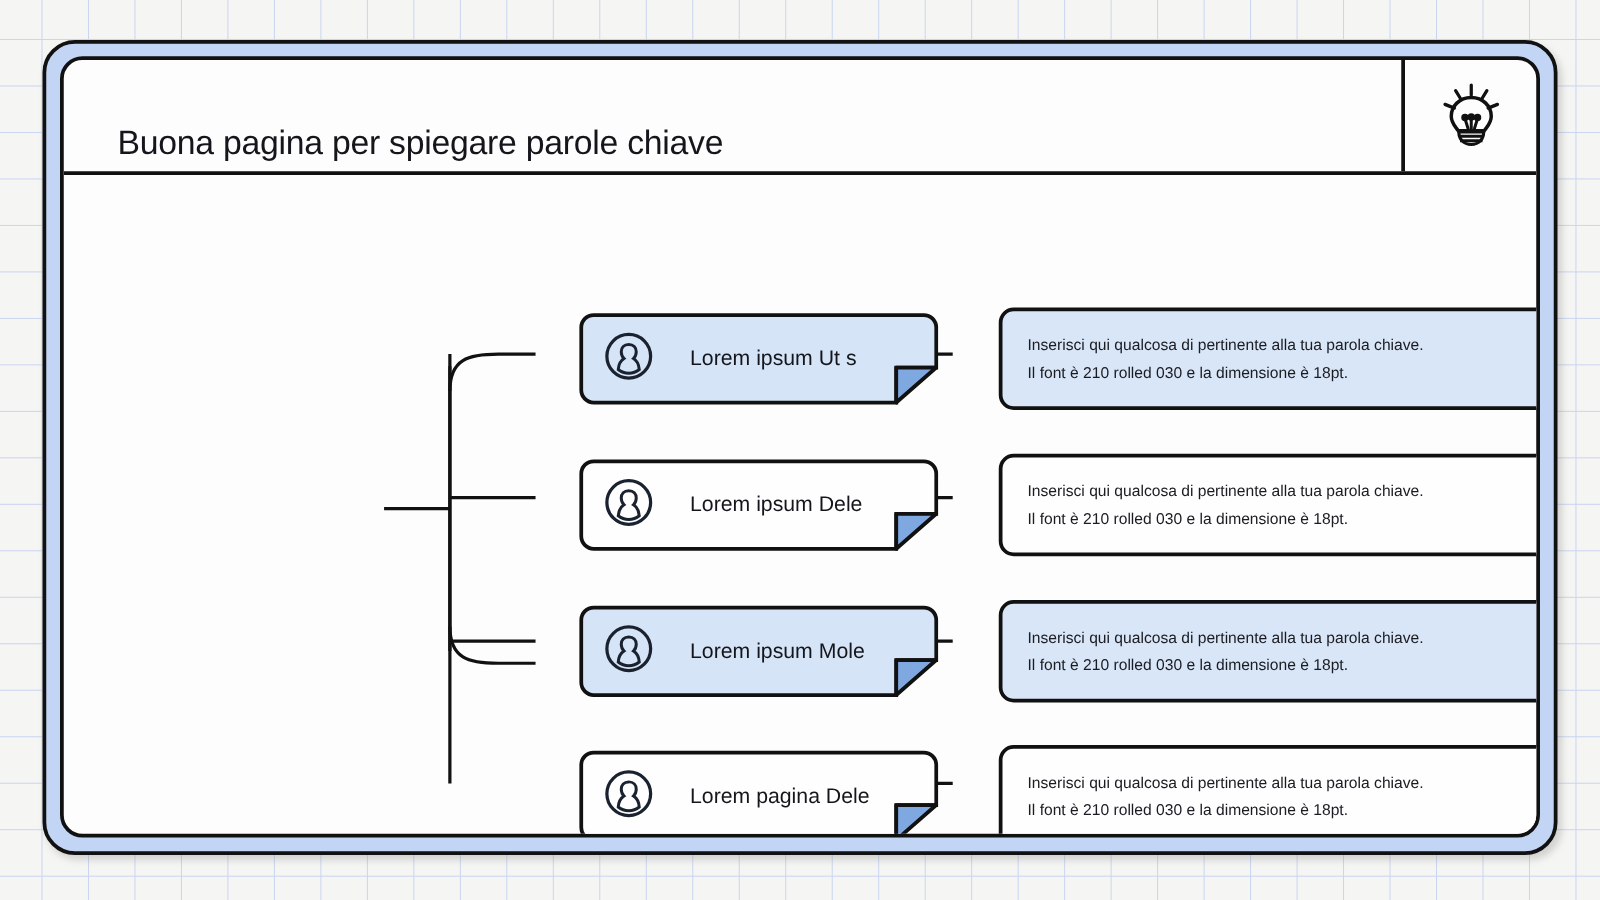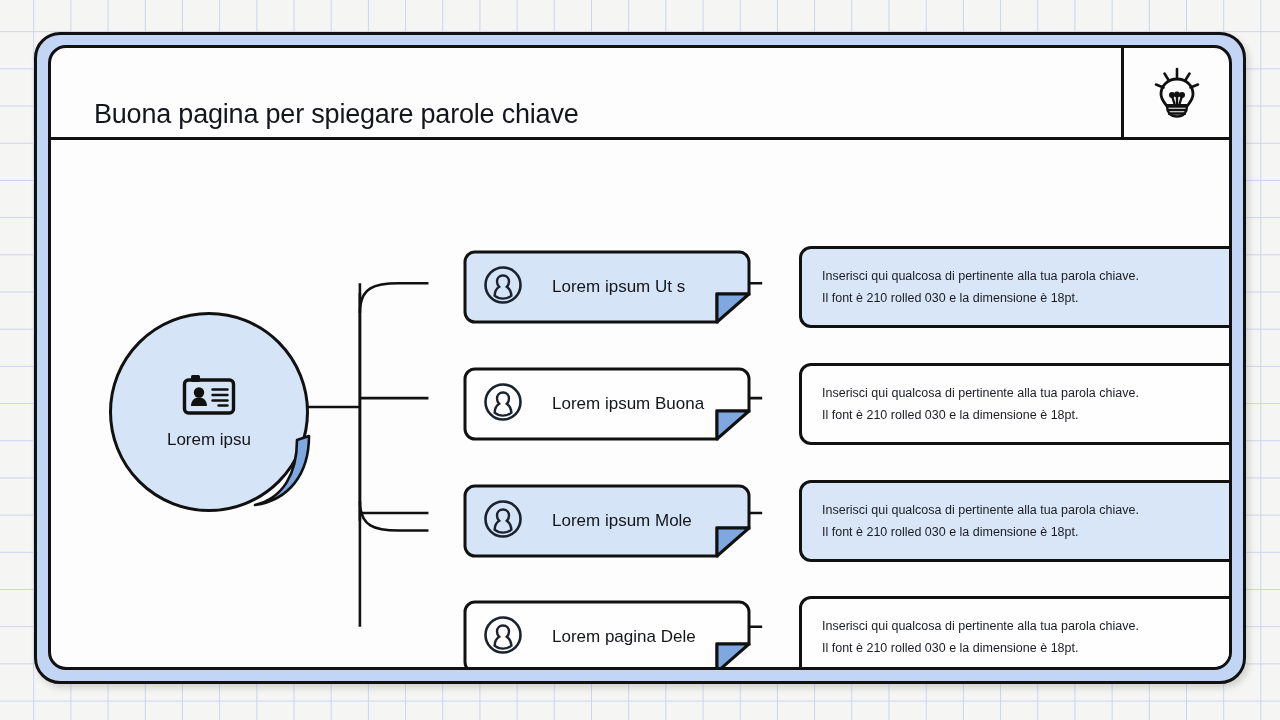--- a/index.html
+++ b/index.html
@@ -249,43 +249,20 @@
           <path d="M668 263 L716 263"></path>
           <path d="M668 380 L716 380"></path>
           <path d="M668 496 L716 496"></path>
         </g>
         <g fill="none" stroke="#111" stroke-width="2.6">
 
           <path d="M311 146 L311 496"></path>
         </g>
       </svg>
 
-      <div id="central-node">
-        <div class="node-face"></div>
-        <div class="node-content">
-          <span>
-            <svg width="54" height="42" viewBox="0 0 54 42">
-              <rect x="9" y="1" width="9" height="7" rx="1.5" fill="#111"></rect>
-              <rect x="2.5" y="6" width="49" height="33" rx="4" fill="none" stroke="#111" stroke-width="3.4"></rect>
-              <circle cx="17" cy="18.5" r="5.2" fill="#111"></circle>
-              <path d="M9 32 C9 26 13 23.5 17 23.5 C21 23.5 25 26 25 32 Z" fill="#111"></path>
-              <g stroke="#111" stroke-width="2.4" stroke-linecap="round">
-                <path d="M30.5 15.5 L45.5 15.5"></path>
-                <path d="M30.5 21 L45.5 21"></path>
-                <path d="M30.5 26.5 L45.5 26.5"></path>
-                <path d="M36.5 31.5 L45.5 31.5"></path>
-              </g>
-            </svg>
-          </span>
-          <span id="central-node-label">Lorem ipsu</span>
-        </div>
-        <svg id="central-fold" viewBox="0 0 74 74">
-          <path d="M70 2 C70 40 50 66 16 71 C44 64 58 40 58 6 Z" fill="#7fa8e0" stroke="#111" stroke-width="2.6" stroke-linejoin="round"></path>
-        </svg>
-      </div>
 
       <div class="keyword-card" style="top:110px">
         <svg class="kc-shape" viewBox="0 0 288 74" preserveAspectRatio="none">
           <path d="M12 2 L276 2 A10 10 0 0 1 286 12 L286 44 L254 44 L254 72 L12 72 A10 10 0 0 1 2 62 L2 12 A10 10 0 0 1 12 2 Z" fill="#d6e4f7" stroke="#111" stroke-width="3"></path>
           <path d="M254 44 L286 44 L254 72 Z" fill="#7fa8e0" stroke="#111" stroke-width="3" stroke-linejoin="round"></path>
         </svg>
         <div class="kc-content">
           <span>
             <svg width="40" height="40" viewBox="0 0 40 40">
               <circle cx="20" cy="20" r="17.5" fill="none" stroke="#1a2230" stroke-width="2.6"></circle>
@@ -301,21 +278,21 @@
           <path d="M12 2 L276 2 A10 10 0 0 1 286 12 L286 44 L254 44 L254 72 L12 72 A10 10 0 0 1 2 62 L2 12 A10 10 0 0 1 12 2 Z" fill="#fefefe" stroke="#111" stroke-width="3"></path>
           <path d="M254 44 L286 44 L254 72 Z" fill="#7fa8e0" stroke="#111" stroke-width="3" stroke-linejoin="round"></path>
         </svg>
         <div class="kc-content">
           <span>
             <svg width="40" height="40" viewBox="0 0 40 40">
               <circle cx="20" cy="20" r="17.5" fill="none" stroke="#1a2230" stroke-width="2.6"></circle>
               <path d="M20 10.5 C16.2 10.5 14 13.2 14 16.4 C14 19 15.2 20.8 16.2 21.8 C14.6 22.8 12 25 11.6 30.6 C14 32.6 17 33.6 20 33.6 C23 33.6 26 32.6 28.4 30.6 C28 25 25.4 22.8 23.8 21.8 C24.8 20.8 26 19 26 16.4 C26 13.2 23.8 10.5 20 10.5 Z" fill="none" stroke="#1a2230" stroke-width="2.4"></path>
             </svg>
           </span>
-          <span class="kc-label">Lorem ipsum Buona</span>
+          <span class="kc-label">Lorem ipsum Dele</span>
         </div>
       </div>
 
       <div class="keyword-card" style="top:344px">
         <svg class="kc-shape" viewBox="0 0 288 74" preserveAspectRatio="none">
           <path d="M12 2 L276 2 A10 10 0 0 1 286 12 L286 44 L254 44 L254 72 L12 72 A10 10 0 0 1 2 62 L2 12 A10 10 0 0 1 12 2 Z" fill="#d6e4f7" stroke="#111" stroke-width="3"></path>
           <path d="M254 44 L286 44 L254 72 Z" fill="#7fa8e0" stroke="#111" stroke-width="3" stroke-linejoin="round"></path>
         </svg>
         <div class="kc-content">
           <span>

